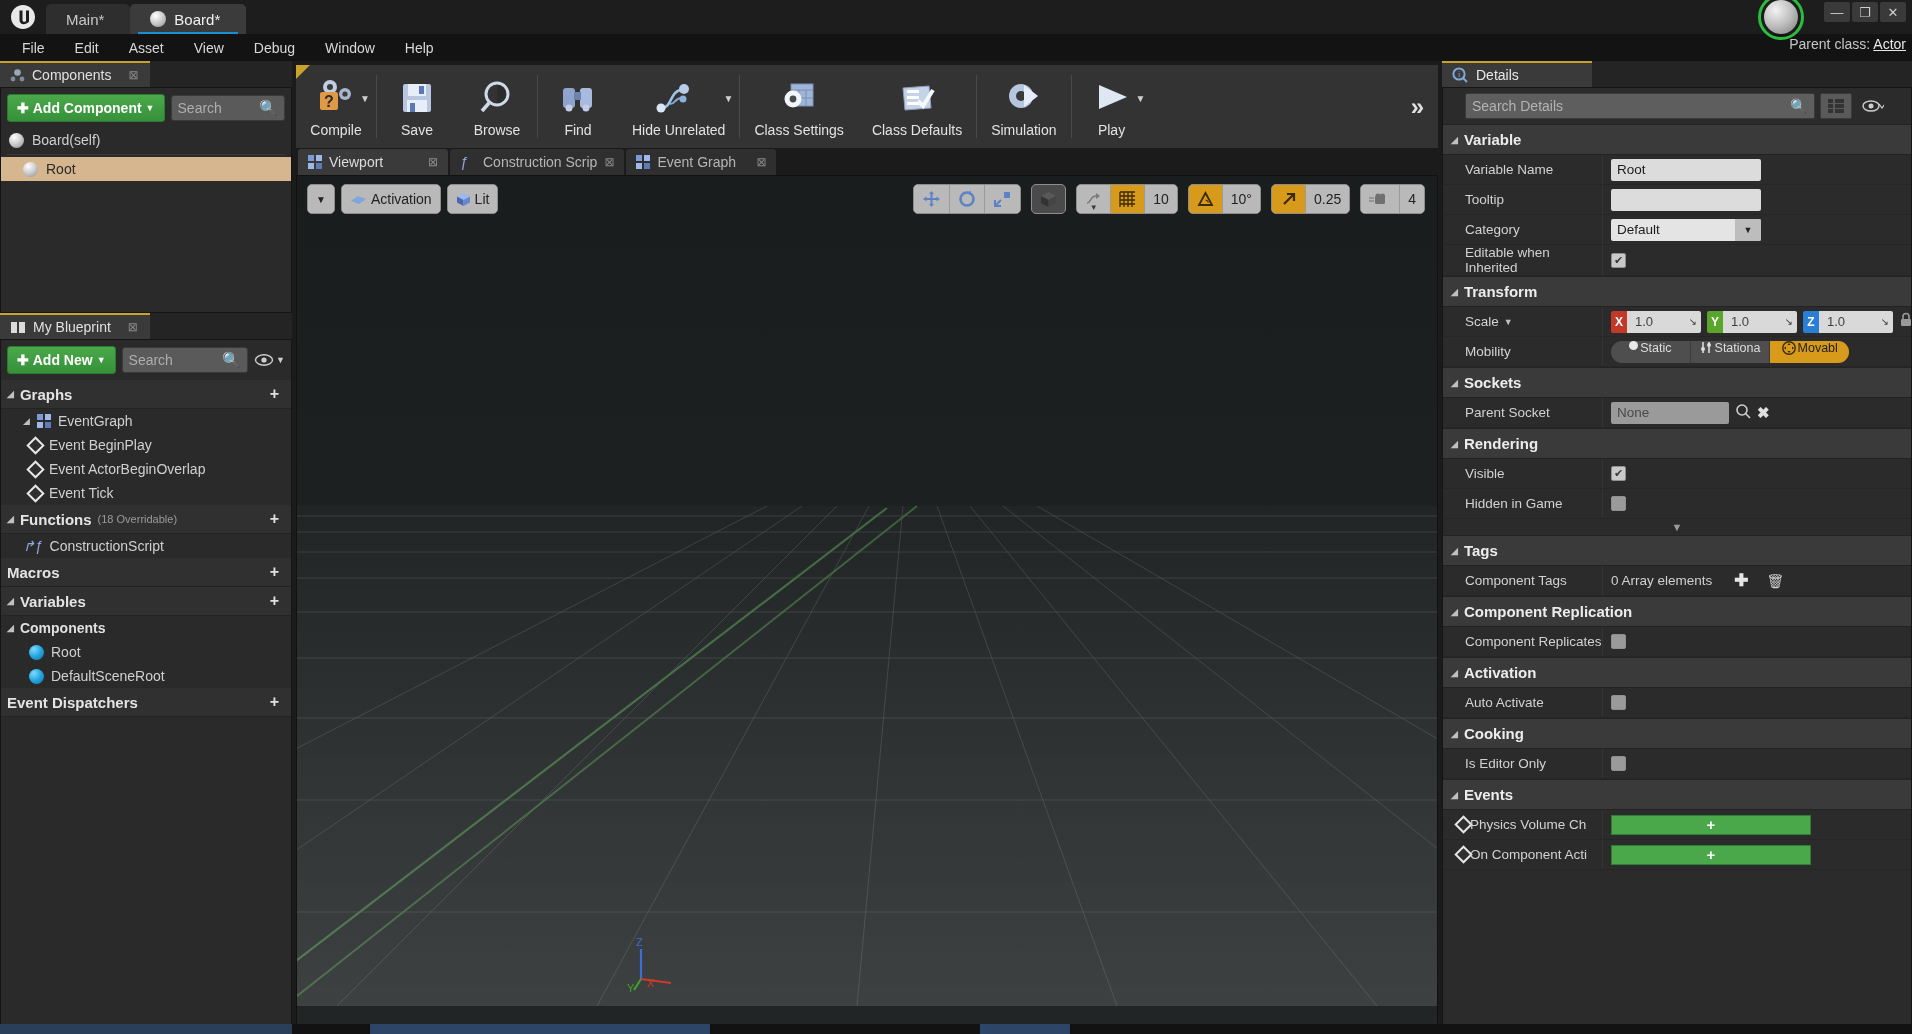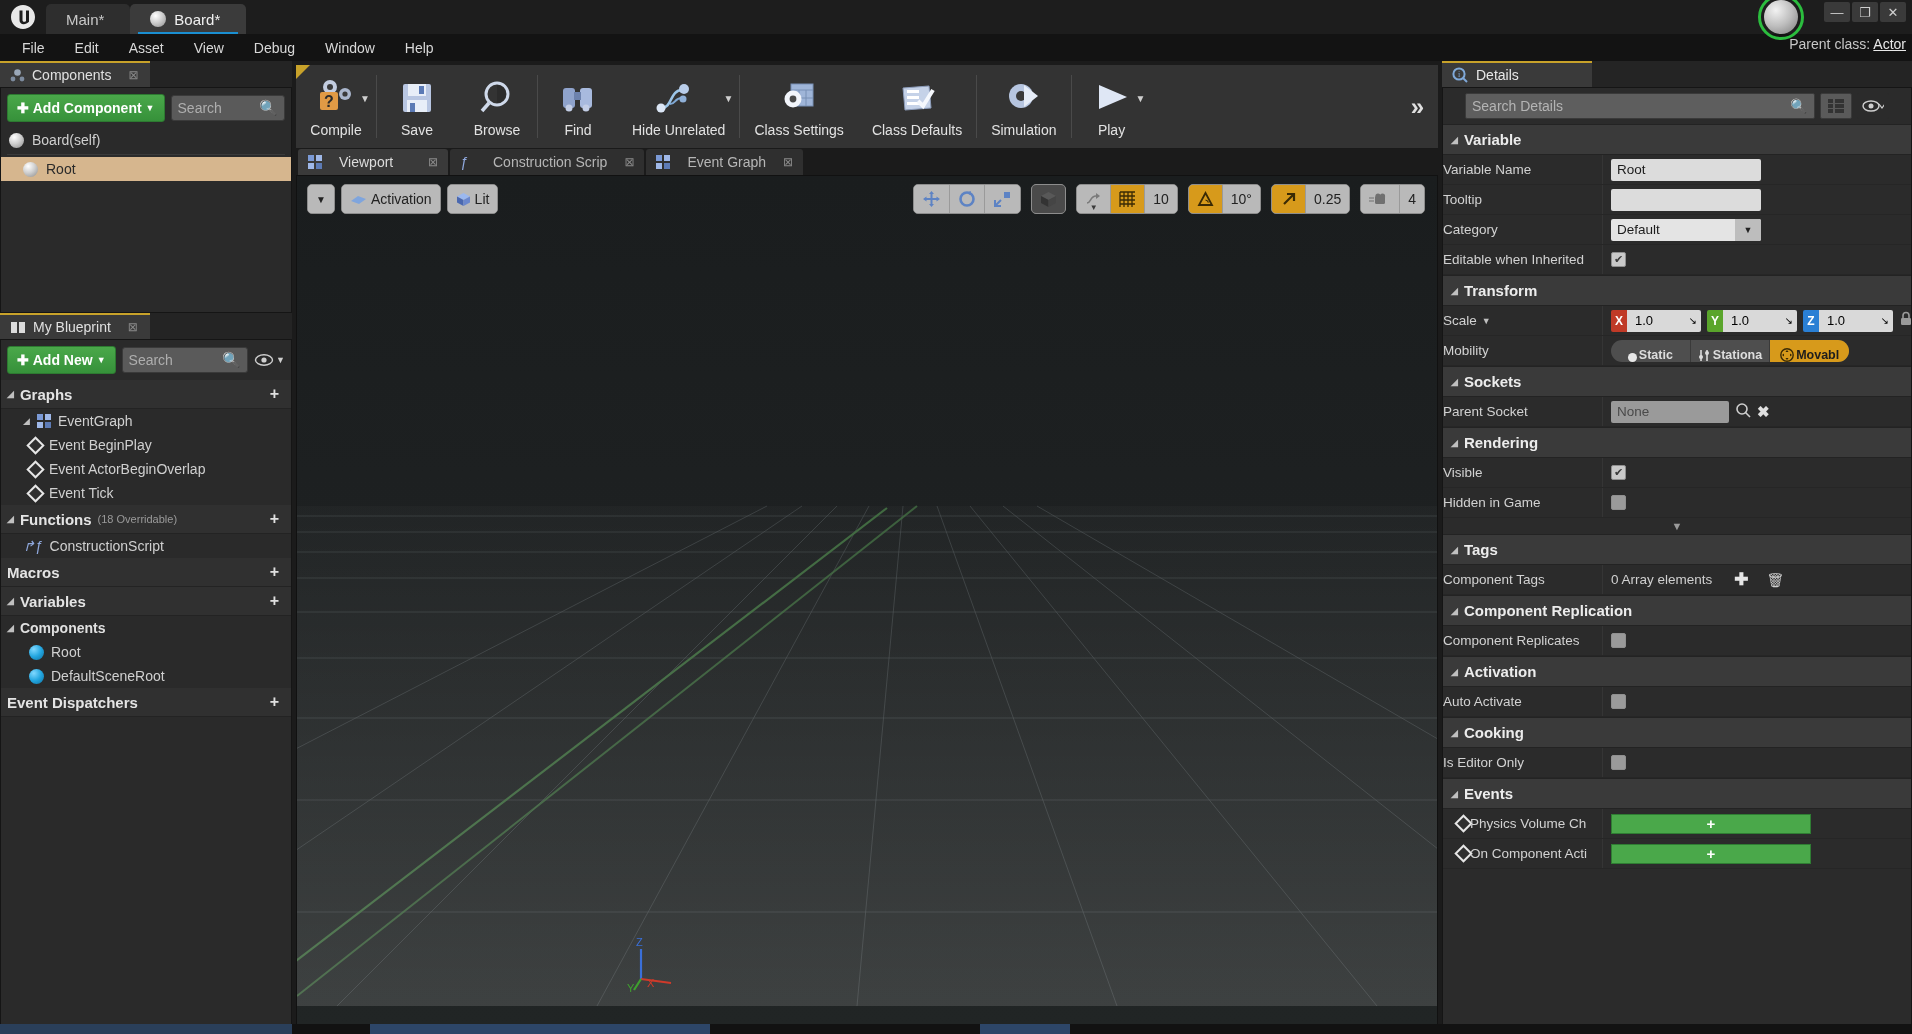--- a/index.html
+++ b/index.html
@@ -148,21 +148,21 @@
     padding: 4px 14px; min-width: 80px; gap:2px; position:relative;
   }
   .tb-btn .lbl { font-size:14px; color:#e2e2e2; }
   .tb-sep { width:1px; background:#4a4a4a; margin:10px 0; }
   .tb-caret { position:absolute; right:6px; top: 28px; font-size:10px; color:#cfcfcf; }
   .ico { height:44px; display:flex; align-items:center; justify-content:center; }
   .chev-right { margin-left:auto; display:flex; align-items:center; padding-right:14px; color:#e0e0e0; font-size:24px; font-weight:bold; }
 
   .doctabs { height:26px; display:flex; align-items:flex-end; gap:2px; padding-left:6px; background:#1b1b1b; }
   .doctab {
-    height:26px; display:flex; align-items:center; gap:17px; padding:0 10px;
+    height:26px; display:flex; align-items:center; gap:7px; padding:0 10px;
     background:#3a3a3a; font-size:14px; color:#dcdcdc; border-radius:3px 3px 0 0; min-width:150px;
   }
   .doctab.dim { background:#2f2f2f; color:#b6b6b6; }
   .doctab .x { margin-left:auto; color:#8a8a8a; font-size:12px; }
 
   .viewport { flex:1; position:relative; margin: 0 4px 4px 4px; border:1px solid #111; overflow:hidden;
     background: linear-gradient(#1a1d1e 0%, #1d2021 35%, #212525 100%); min-height:0; }
   .vp-toolbar { position:absolute; left:10px; top:8px; display:flex; gap:6px; z-index:5; }
   .vp-toolbar-right { position:absolute; right:12px; top:8px; display:flex; gap:10px; z-index:5; }
   .vp-grp { display:flex; background:#b9b9b9; border-radius:5px; overflow:hidden; border:1px solid #8d8d8d; }
@@ -194,44 +194,44 @@
     color:#b4b4b4; font-size:14px;
   }
   .det-icon-btn { width:32px;height:26px; background:#5a5a5a; border:1px solid #3a3a3a; border-radius:2px;
     display:flex;align-items:center;justify-content:center; color:#1a1a1a; font-size:14px; }
   .det-scroll { flex:1; overflow:hidden; }
   .sec-header {
     display:flex; align-items:center; gap:6px; padding:6px 8px; font-size:15px; font-weight:bold;
     color:#ececec; background:#3a3a3a; border-top:1px solid #232323; border-bottom:1px solid #232323;
   }
   .prop-row { display:flex; align-items:center; min-height:30px; border-bottom:1px solid #262626; }
-  .prop-name { width:160px; flex:0 0 160px; font-size:13.5px; color:#d2d2d2;
+  .prop-name { width:160px; flex:0 0 160px; padding-left:22px; font-size:13.5px; color:#d2d2d2;
     border-right:1px solid #353535; align-self:stretch; display:flex; align-items:center; }
   .prop-val { flex:1; padding:2px 8px; display:flex; align-items:center; gap:6px; }
   .txt-input { background:#dcdcdc; border-radius:2px; height:22px; width:150px; padding:0 6px;
     font-size:13.5px; color:#1c1c1c; display:flex; align-items:center; }
   .txt-input.blank { color:#dcdcdc; }
   .combo { background:#e4e4e4; border-radius:2px; height:22px; width:150px; display:flex; align-items:center;
     justify-content:space-between; padding:0 0 0 6px; font-size:13.5px; color:#1c1c1c; }
   .combo .cbtn { width:26px;height:22px;background:#bdbdbd;display:flex;align-items:center;justify-content:center;
     font-size:9px;color:#222;border-radius:0 2px 2px 0; }
   .chk { width:15px;height:15px;background:#c9c9c9;border:1px solid #8f8f8f;border-radius:2px;
     display:flex;align-items:center;justify-content:center;color:#3a3a3a;font-size:11px; }
   .chk.off { background:#9a9a9a; }
   .axis-field { display:flex; align-items:center; height:22px; border-radius:2px; overflow:hidden; }
   .axis-lbl { width:16px; height:22px; display:flex; align-items:center; justify-content:center;
     font-size:12px; font-weight:bold; color:#fff; }
   .axis-lbl.x { background:#c03a27; }
   .axis-lbl.y { background:#5aa52b; }
   .axis-lbl.z { background:#2a7fd4; }
   .axis-val { width:74px; height:22px; background:#d9d9d9; display:flex; align-items:center;
-    justify-content:space-between; padding:0 4px 0 8px; font-size:13px; color:#000000; }
+    justify-content:space-between; padding:0 4px 0 8px; font-size:13px; color:#404040; }
   .mob-group { display:flex; border-radius:11px; overflow:hidden; background:#4e4e4e; height:22px; width:238px; }
-  .mob-cell { flex:1; display:flex; align-items:flex-end; justify-content:center; gap:2px;
-    font-size:12.5px; color:#ddd; border-right:1px solid #3a3a3a;font-weight:bold; }
+  .mob-cell { flex:1; display:flex; align-items:flex-start; justify-content:center; gap:2px;
+    font-size:12.5px; color:#ddd; border-right:1px solid #3a3a3a; }
   .mob-cell.active { background:#d79a1b; color:#1d1d1d; }
   .mob-cell:last-child { border-right:none; }
   .mob-dot { width:9px;height:9px;border-radius:50%;background:#e8e8e8; }
   .green-add { flex:1; max-width:200px; height:20px; background:#4aa84a; border:1px solid #2f7d33;
     display:flex; align-items:center; justify-content:center; color:#fff; font-weight:bold; font-size:15px; }
   .ev-name { display:flex; align-items:center; }
   .arr-ct { font-size:13.5px; color:#d0d0d0; }
   .sm-plus { color:#e6e6e6; font-size:17px; font-weight:bold; }
   .sm-trash { color:#cfcfcf; font-size:14px; }
   .expand-arrow { text-align:center; color:#9a9a9a; font-size:11px; padding:2px 0; background:#2b2b2b; }

